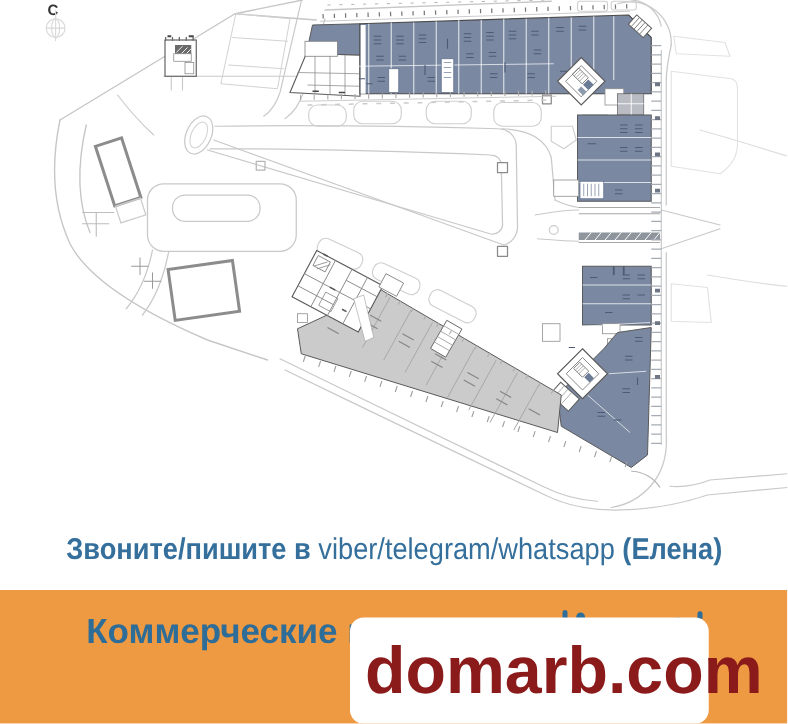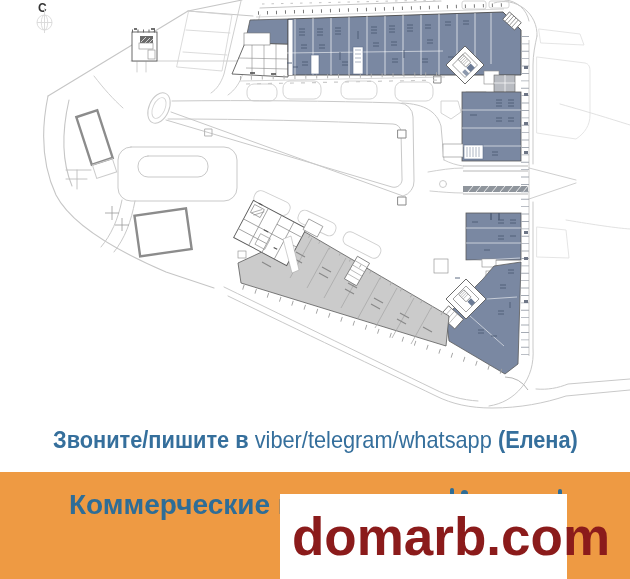--- a/index.html
+++ b/index.html
@@ -3,21 +3,21 @@
 <meta charset="utf-8">
 <style>
 html,body{margin:0;padding:0;background:#fff;}
 body{width:630px;height:579px;overflow:hidden;font-family:"Liberation Sans",sans-serif;}
 .wrap{position:relative;width:630px;height:579px;background:#fff;overflow:hidden;}
 .plan{position:absolute;left:0;top:0;}
 .call{position:absolute;left:53px;top:426px;font-size:24px;color:#356f9c;white-space:nowrap;transform:scaleX(0.907);transform-origin:0 0;}
 .call b{font-weight:bold;}
 .banner{position:absolute;left:0;top:472px;width:630px;height:107px;background:#ee9a43;}
 .banner .btxt{position:absolute;left:69px;top:17px;font-size:28px;font-weight:bold;color:#2e6d97;white-space:nowrap;}
-.whitebox{position:absolute;left:280px;top:494px;width:287px;height:85px;background:#ffffff;}
+.whitebox{position:absolute;left:280px;top:494px;width:287px;height:85px;background:#ffffff;border-radius:11px;}
 .domarb{position:absolute;left:12px;top:12px;font-size:53px;font-weight:bold;color:#8b1b1b;}
 </style>
 </head>
 <body>
 <div class="wrap">
 
 <svg class="plan" width="630" height="420" viewBox="0 0 630 420">
 <g fill="none" stroke-linecap="round" stroke-linejoin="round">
 
 <g stroke="#c6c6c6" stroke-width="1.1">

